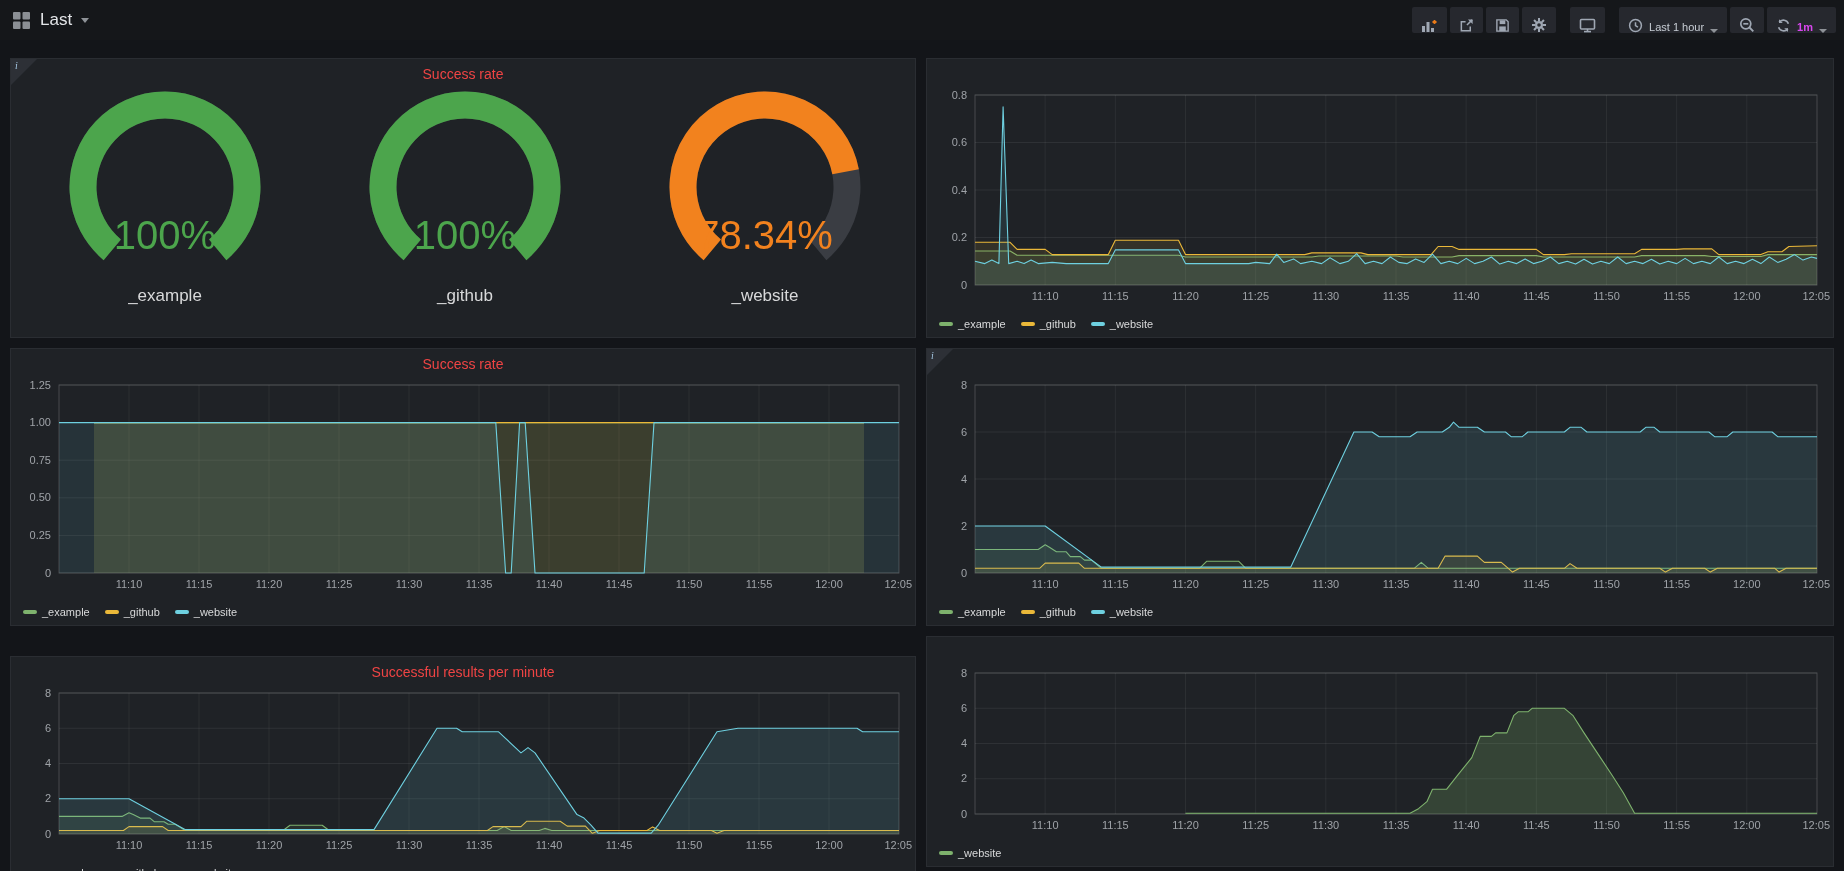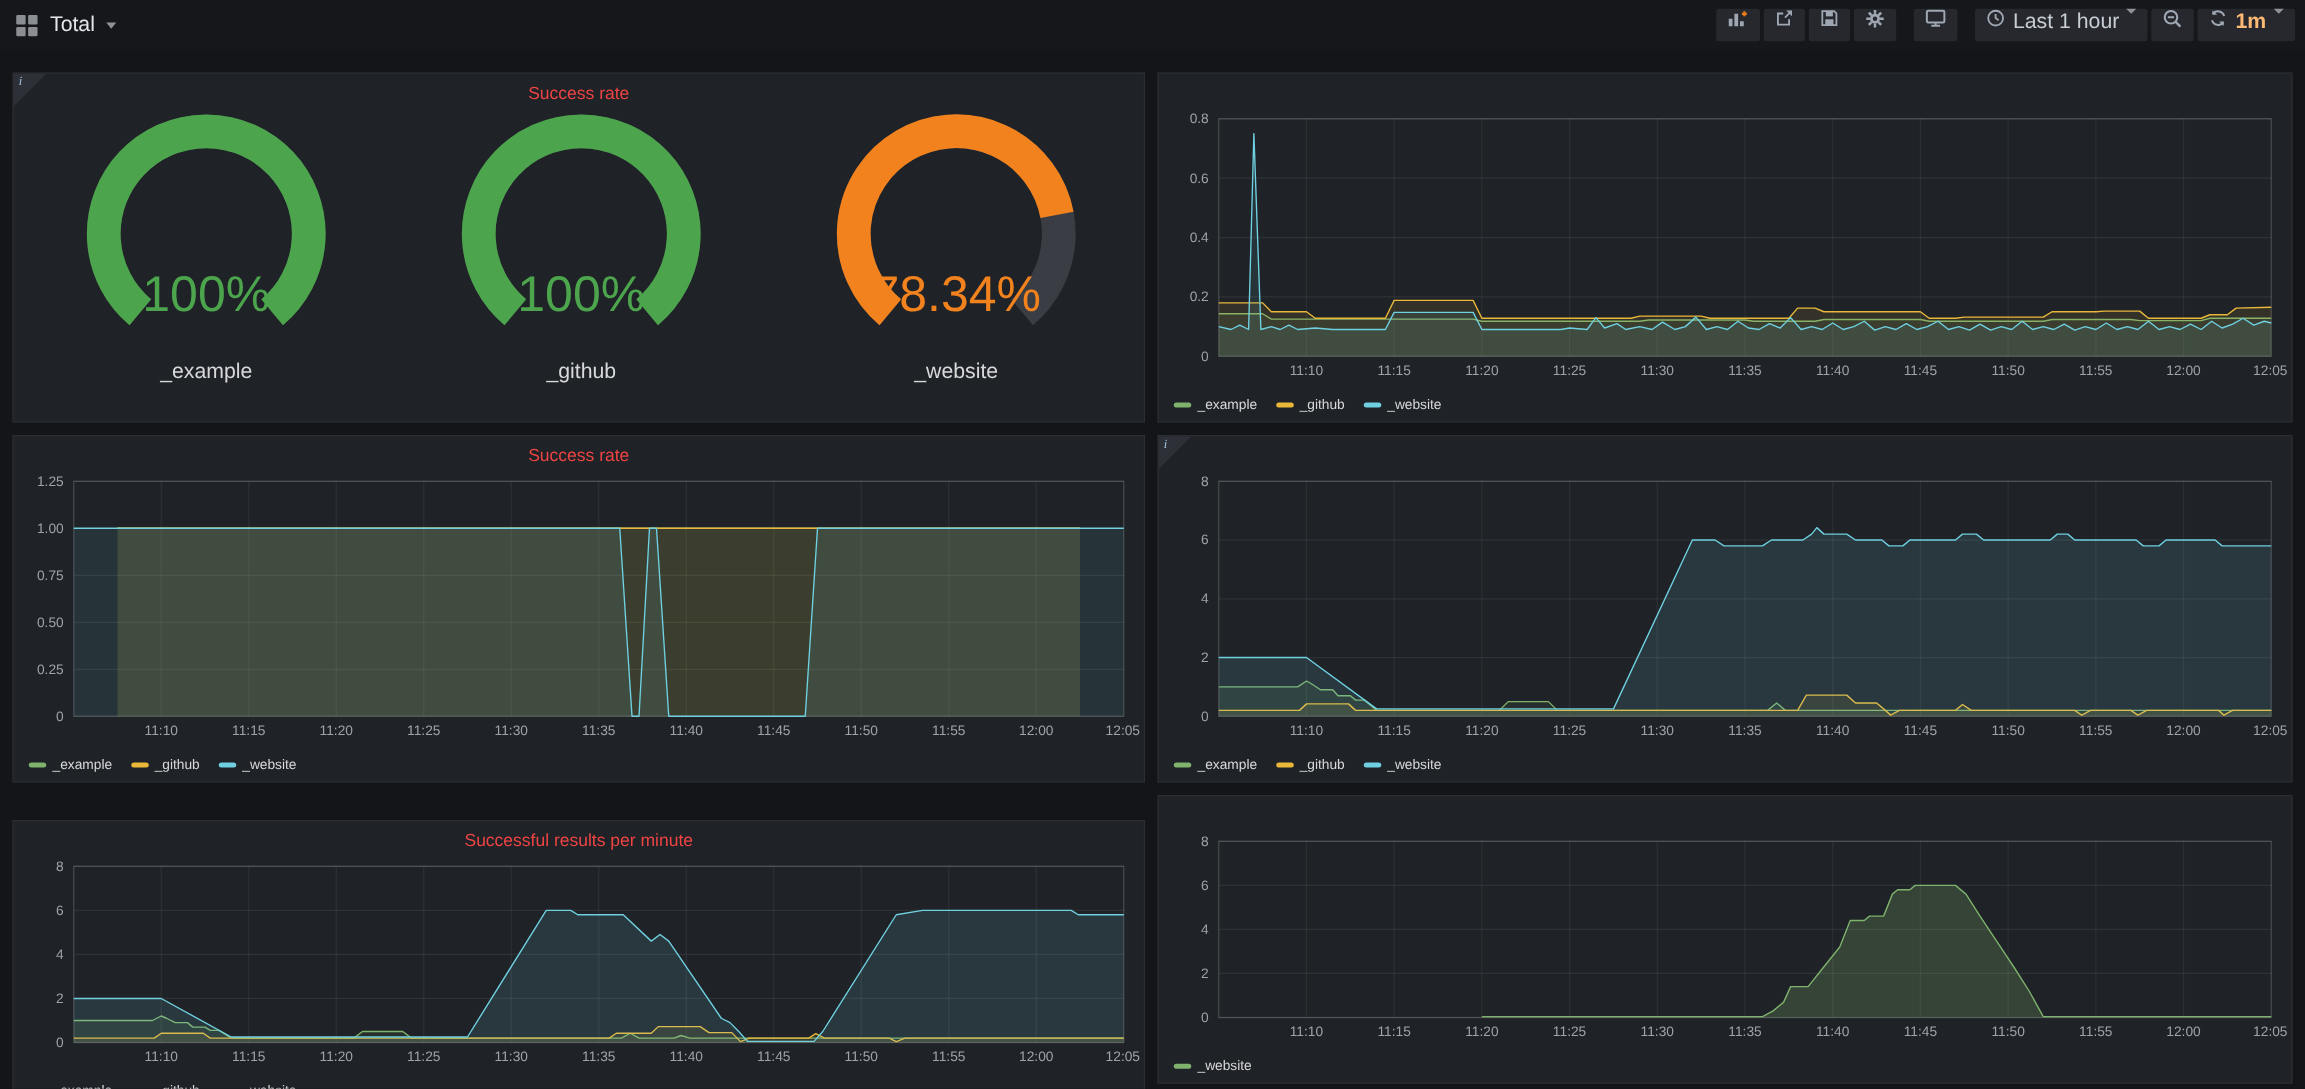--- a/index.html
+++ b/index.html
@@ -4,24 +4,24 @@
 <style>
   html,body{margin:0;padding:0}
   body{width:1844px;height:871px;background:#131519;font-family:"Liberation Sans",sans-serif;color:#d8d9da;overflow:hidden;position:relative}
   
   .navbar{position:absolute;top:0;left:0;width:100%;height:40px;background:#15171a}
   .nav-left{position:absolute;left:12px;top:0;height:40px;display:flex;align-items:center;gap:9px}
   .dash-title{font-size:17px;color:#e3e5e8;cursor:pointer}
   .caret{width:0;height:0;border-left:4px solid transparent;border-right:4px solid transparent;border-top:5px solid #8e9297;display:inline-block}
   .caret.sm{border-top-width:4px}
   .nav-right{position:absolute;right:8px;top:7px;display:flex;align-items:center}
-  .navbtn{height:26px;background:#26282e;border-radius:2px;display:flex;align-items:flex-start;padding:0 9px;color:#9fa7b3;font-size:17px;gap:6px;cursor:pointer;margin-left:3px}
+  .navbtn{height:26px;background:#26282e;border-radius:2px;display:flex;align-items:flex-end;padding:0 9px;color:#9fa7b3;font-size:11px;gap:6px;cursor:pointer;margin-left:3px}
   .navbtn svg{display:block}
   .gap-l{margin-left:14px}
-  .orange-txt{color:#fdba74;font-weight:bold}
+  .orange-txt{color:#d946ef;font-weight:bold}
   .ltgray{color:#c7cdd4}
   
   .panel{position:absolute;background:#1f2226;border:1px solid #2a2d32;box-sizing:border-box}
   .panel-title{text-align:center;font-size:14px;font-weight:500;color:#ef4444;padding-top:7px;height:21px;cursor:pointer;position:relative;z-index:2}
   #p0{left:10px;top:58px;width:906px;height:280px}
   #p1{left:926px;top:58px;width:908px;height:280px}
   #p2{left:10px;top:348px;width:906px;height:278px}
   #p3{left:926px;top:348px;width:908px;height:278px}
   #p4{left:10px;top:656px;width:906px;height:231px}
   #p5{left:926px;top:636px;width:908px;height:231px}
@@ -41,21 +41,21 @@
 <body>
 
 <div class="navbar">
   <div class="nav-left">
     <svg width="19" height="19" viewBox="0 0 19 19">
       <rect x="1" y="1" width="7.5" height="7.5" rx="1" fill="#8b8f94"></rect>
       <rect x="10.5" y="1" width="7.5" height="7.5" rx="1" fill="#8b8f94"></rect>
       <rect x="1" y="10.5" width="7.5" height="7.5" rx="1" fill="#8b8f94"></rect>
       <rect x="10.5" y="10.5" width="7.5" height="7.5" rx="1" fill="#8b8f94"></rect>
     </svg>
-    <span class="dash-title">Total</span>
+    <span class="dash-title">Last</span>
     <span class="caret"></span>
   </div>
   <div class="nav-right">
     <div class="navbtn">
       <svg width="17" height="15" viewBox="0 0 17 15">
         <rect x="1" y="8" width="3" height="6" fill="#9fa7b3"></rect>
         <rect x="5.5" y="4" width="3" height="10" fill="#9fa7b3"></rect>
         <rect x="10" y="10" width="3" height="4" fill="#9fa7b3"></rect>
         <path d="M13 2h2m0 0h2m-2 0v-2m0 2v2" stroke="#eb7b18" stroke-width="1.8" transform="translate(-1.5,2)"></path>
       </svg>

